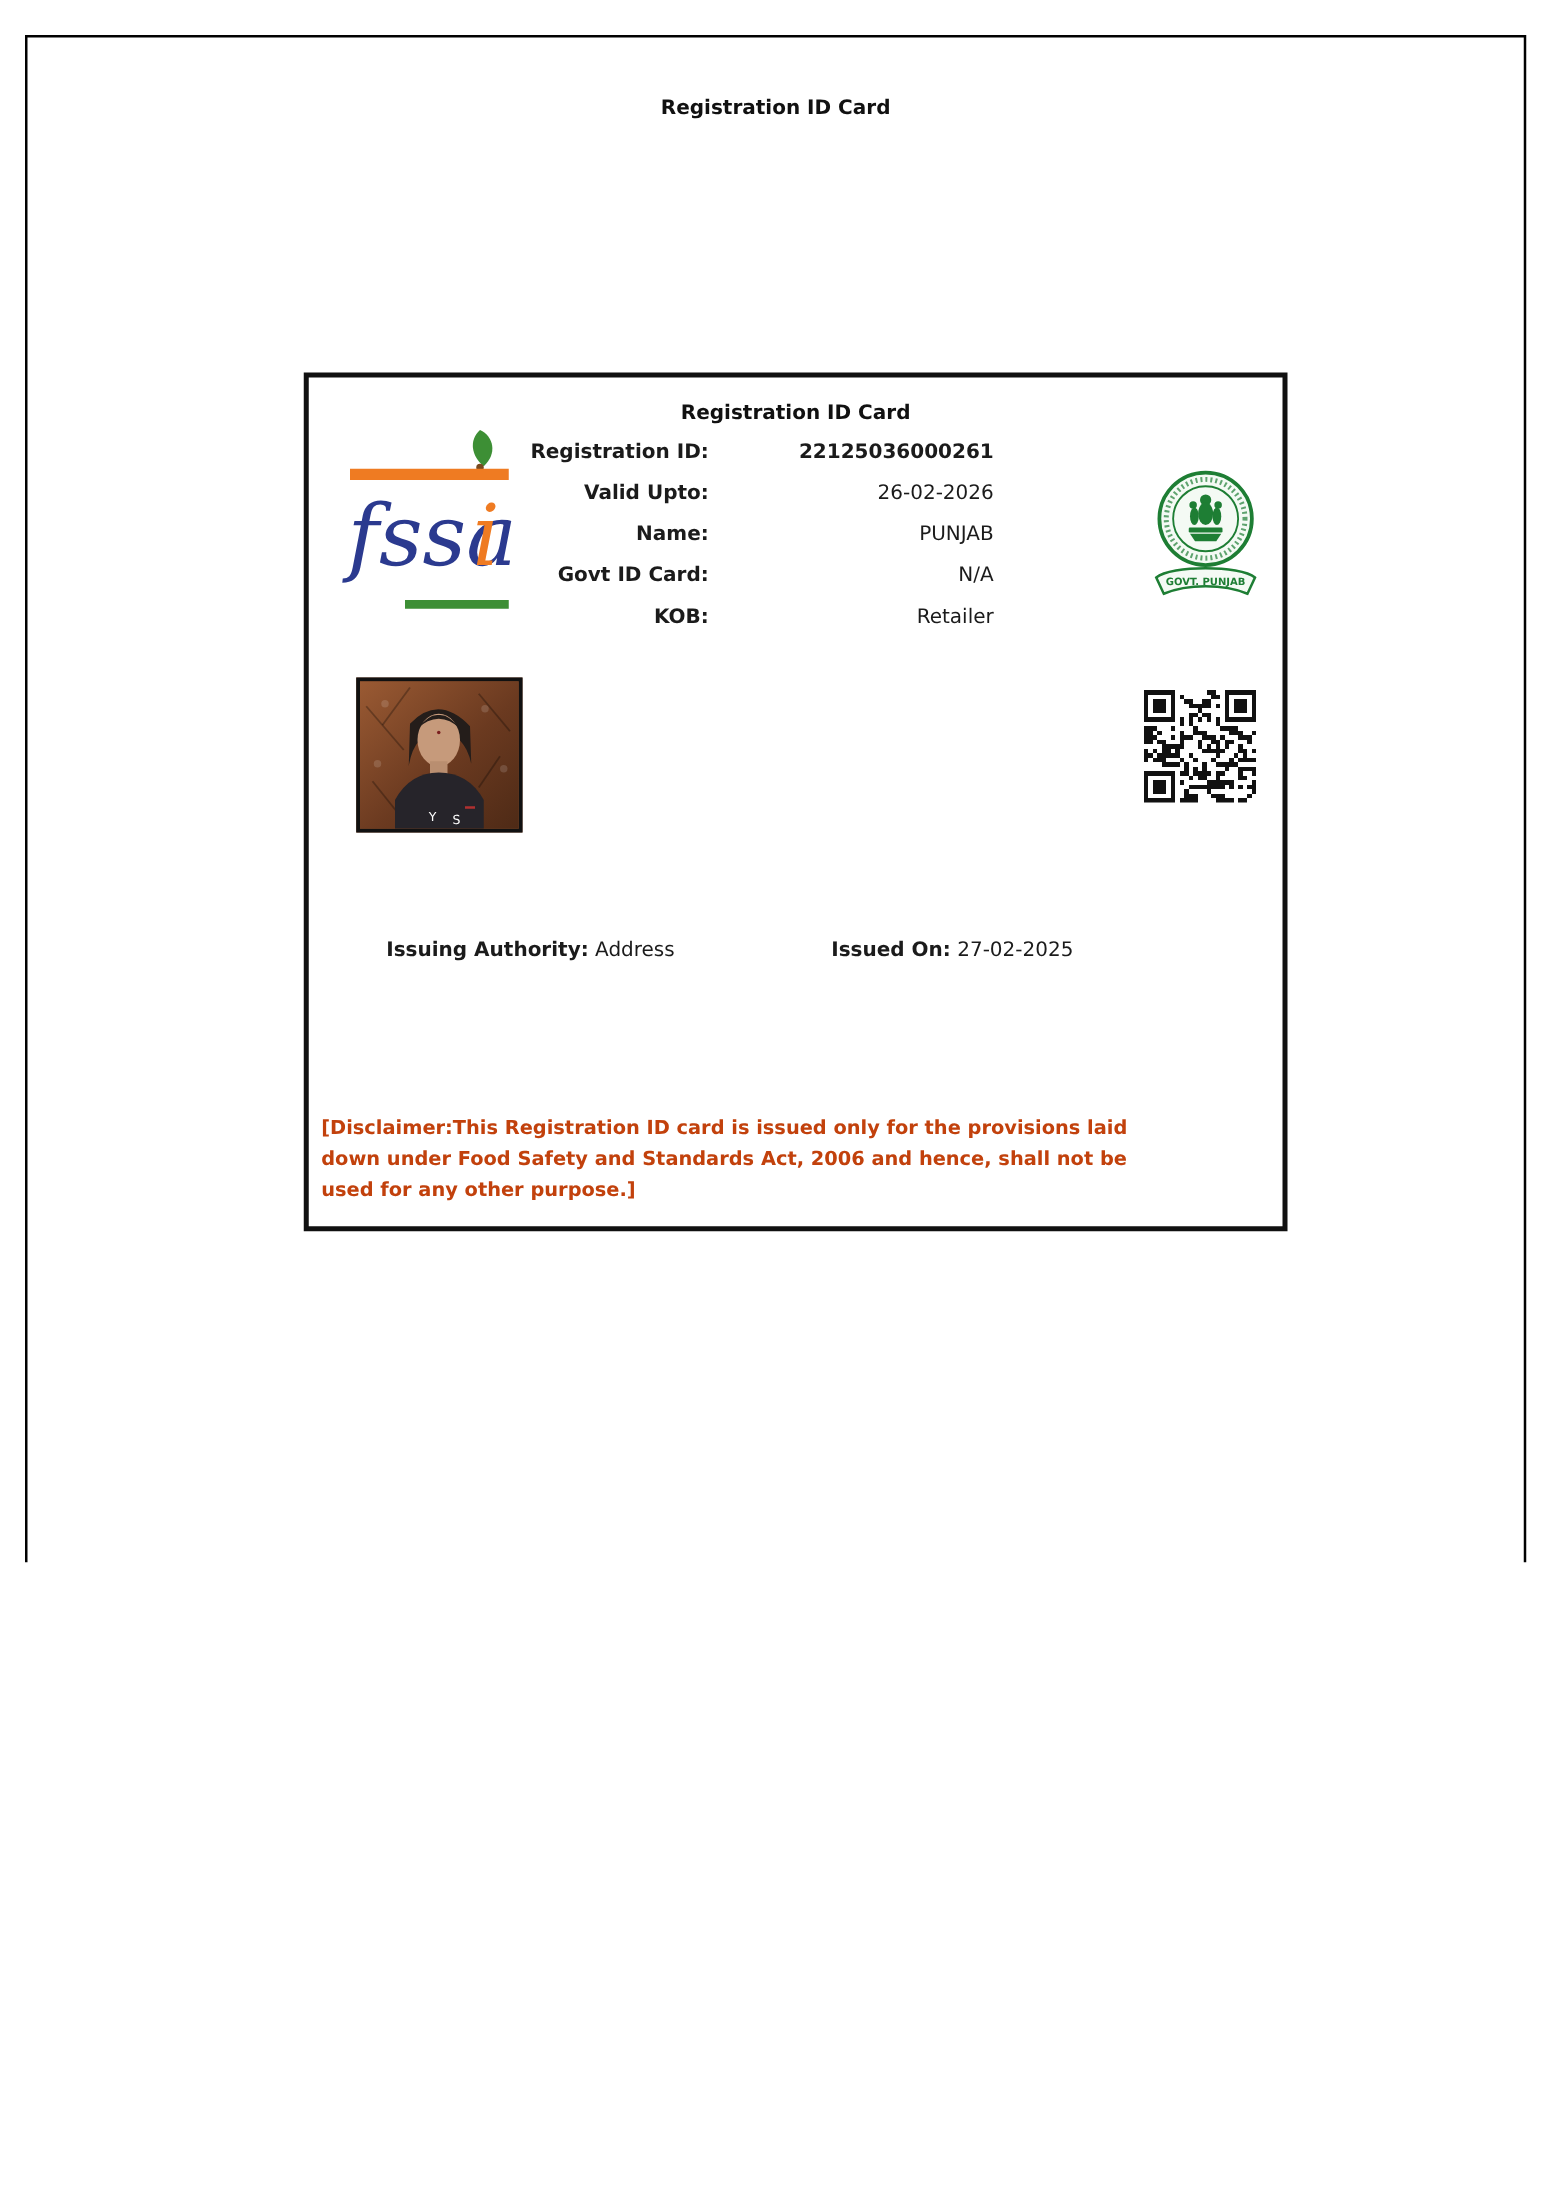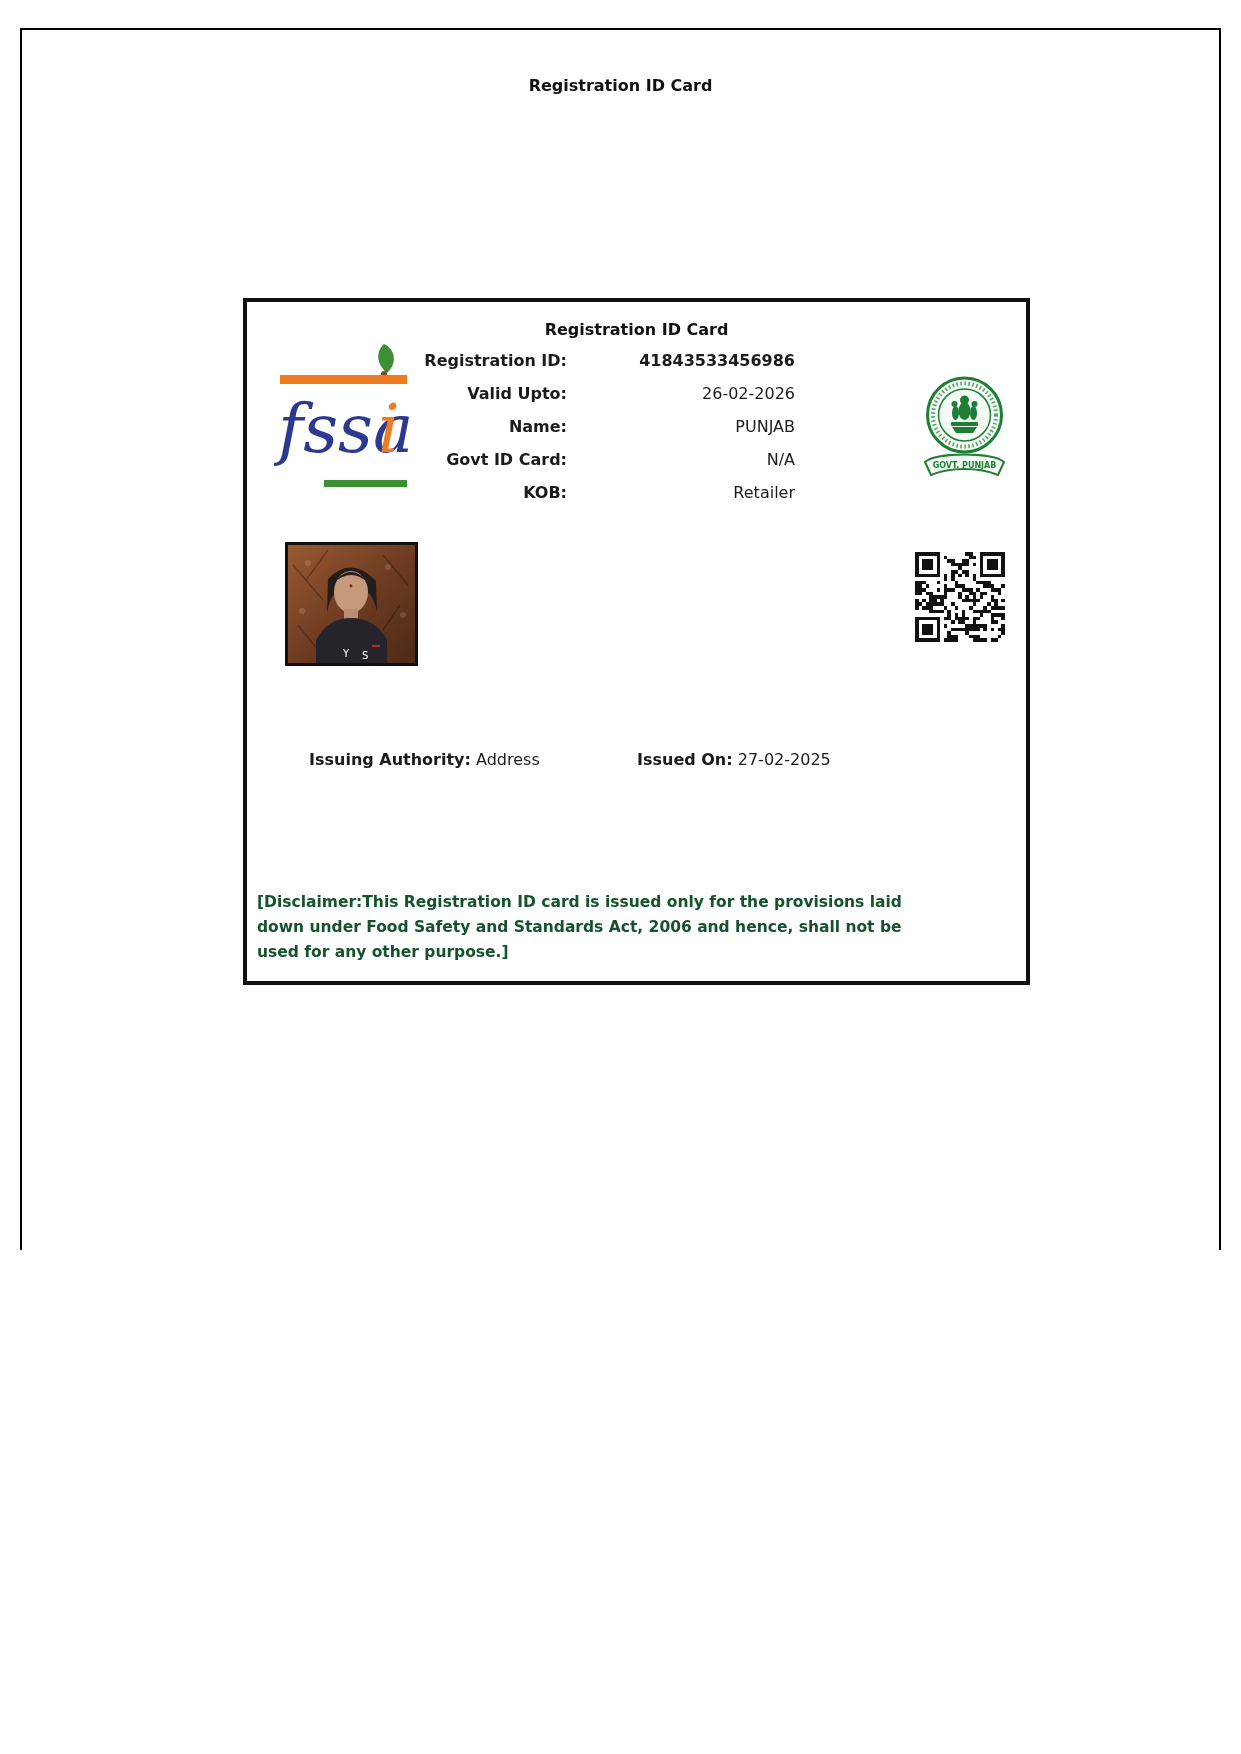--- a/index.html
+++ b/index.html
@@ -35,25 +35,25 @@
   .photo-box svg{display:block;}
   .emblem-box{position:absolute;left:670px;top:70px;width:95px;height:112px;}
   .qr-box{position:absolute;left:668px;top:250px;width:90px;height:90px;}
   .fields{position:absolute;left:157px;top:46px;width:420px;}
   .frow{display:flex;margin-bottom:8px;font-size:16px;line-height:25px;text-align:right;}
   .flabel{width:163px;font-weight:bold;flex:0 0 163px;}
   .fvalue{width:228px;}
   .fvalue.bold{font-weight:bold;}
   .issuing-row{position:absolute;left:0;top:448px;width:100%;font-size:16px;}
   .issuing-left{position:absolute;left:62px;top:0;white-space:nowrap;}
-  .issuing-right{position:absolute;left:390px;top:0;white-space:nowrap;text-align:right;}
+  .issuing-right{position:absolute;left:418px;top:0;white-space:nowrap;text-align:right;}
   .blabel{font-weight:bold;}
   .disclaimer{
     position:absolute;left:10px;top:588px;width:652px;
-    font-size:15.5px;font-weight:bold;line-height:25px;color:#14532d;
+    font-size:15.5px;font-weight:bold;line-height:25px;color:#c2410c;
   }
   .page-footer{
     position:absolute;left:0;top:1496px;width:1241px;
     text-align:right;font-size:17px;color:#14532d;margin-left:20px;
   }
 </style>
 </head>
 <body>
 
 <div class="page">
@@ -108,21 +108,21 @@
         <path d="M28 118 L28 95 Q40 73 63 73 Q87 73 99 95 L99 118 Z" fill="#26242a"></path>
         <text x="55" y="112" font-size="10" fill="#ffffff" font-family="DejaVu Sans, sans-serif">Y</text>
         <text x="74" y="114" font-size="10" fill="#ffffff" font-family="DejaVu Sans, sans-serif">S</text>
         <rect x="84" y="100" width="8" height="2" fill="#b03030"></rect>
       </svg>
     </div>
 
     <div class="fields">
       <div class="frow">
         <div class="flabel">Registration ID:</div>
-        <div class="fvalue bold">41843533456986</div>
+        <div class="fvalue bold">22125036000261</div>
       </div>
       <div class="frow">
         <div class="flabel">Valid Upto:</div>
         <div class="fvalue">26-02-2026</div>
       </div>
       <div class="frow">
         <div class="flabel">Name:</div>
         <div class="fvalue">PUNJAB</div>
       </div>
       <div class="frow">

